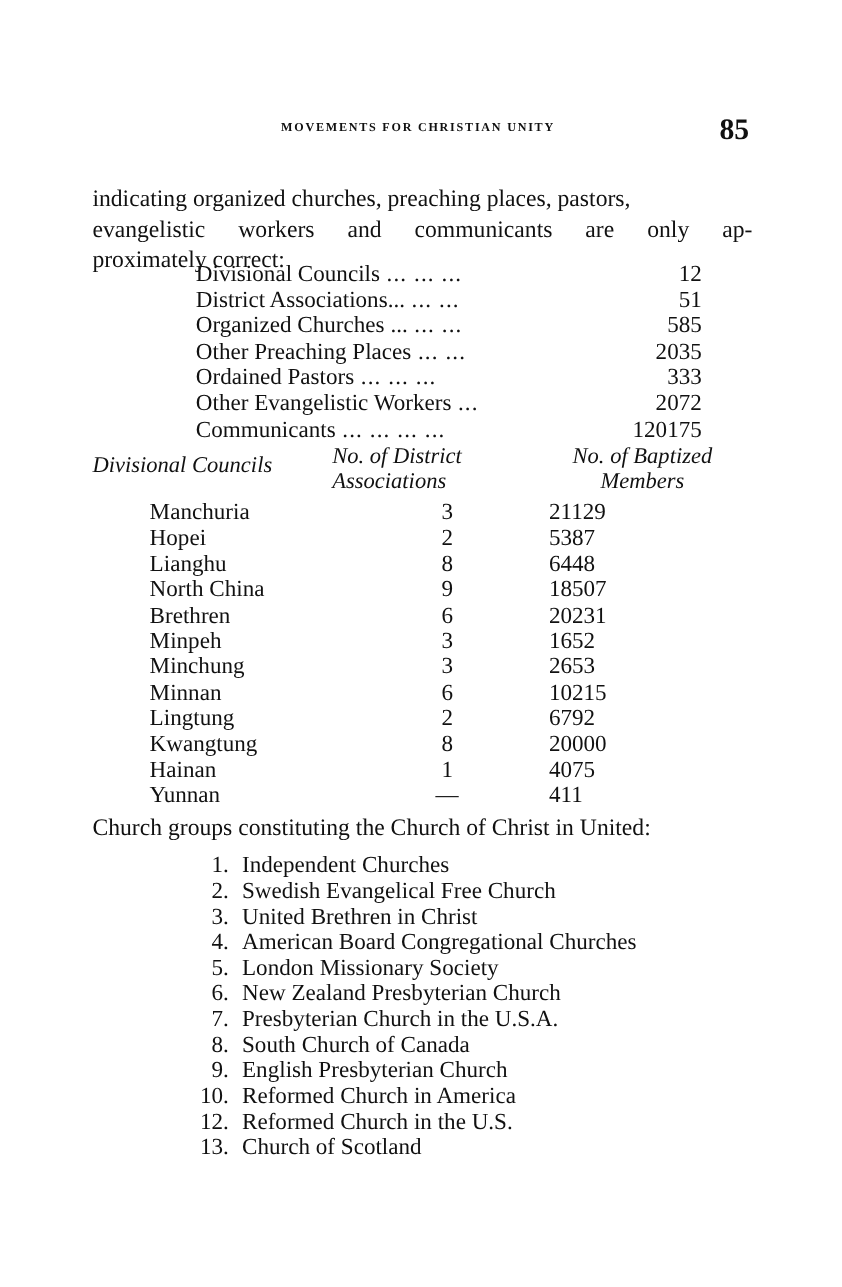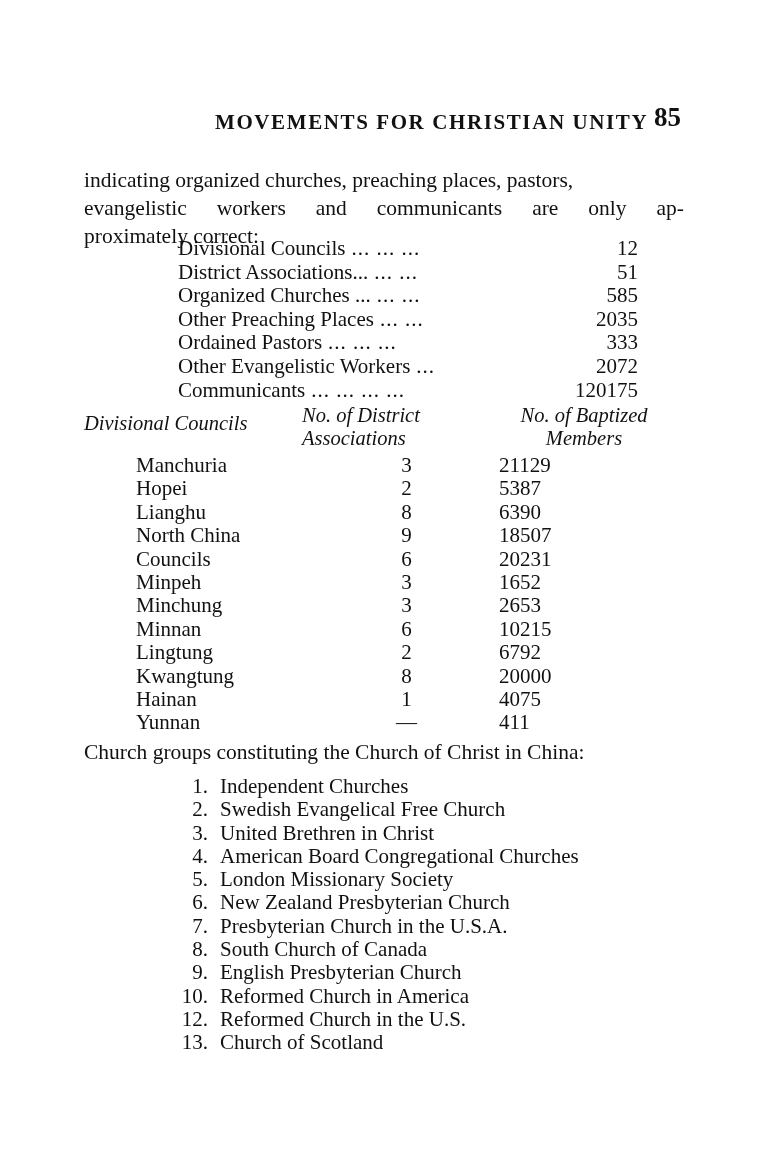--- a/index.html
+++ b/index.html
@@ -27,21 +27,21 @@
     left: 84px;
     right: 84px;
     height: 28px;
   }
   .runhead-title {
     position: absolute;
     left: 131px;
     top: 4px;
     width: 330px;
     text-align: center;
-    font-size: 21px;
+    font-size: 11px;
     letter-spacing: 1.6px;
     font-weight: 700;
     white-space: nowrap;
   }
   .runhead-pageno {
     position: absolute;
     right: 0px;
     top: -4px;
     font-size: 27px;
     font-weight: 700;
@@ -269,29 +269,29 @@
       <span class="td-members">21129</span>
     </div>
     <div class="tbl-row">
       <span class="td-name">Hopei</span>
       <span class="td-assoc">2</span>
       <span class="td-members">5387</span>
     </div>
     <div class="tbl-row">
       <span class="td-name">Lianghu</span>
       <span class="td-assoc">8</span>
-      <span class="td-members">6390</span>
+      <span class="td-members">6448</span>
     </div>
     <div class="tbl-row">
       <span class="td-name">North China</span>
       <span class="td-assoc">9</span>
       <span class="td-members">18507</span>
     </div>
     <div class="tbl-row">
-      <span class="td-name">Councils</span>
+      <span class="td-name">Brethren</span>
       <span class="td-assoc">6</span>
       <span class="td-members">20231</span>
     </div>
     <div class="tbl-row">
       <span class="td-name">Minpeh</span>
       <span class="td-assoc">3</span>
       <span class="td-members">1652</span>
     </div>
     <div class="tbl-row">
       <span class="td-name">Minchung</span>
@@ -318,21 +318,21 @@
       <span class="td-assoc">1</span>
       <span class="td-members">4075</span>
     </div>
     <div class="tbl-row">
       <span class="td-name">Yunnan</span>
       <span class="td-assoc dash">—</span>
       <span class="td-members">411</span>
     </div>
   </div>
 
-  <div class="groups-intro">Church groups constituting the Church of Christ in China:</div>
+  <div class="groups-intro">Church groups constituting the Church of Christ in United:</div>
 
   <div class="grouplist">
     <div class="gl-item">
       <span class="gl-num">1.</span>
       <span class="gl-label">Independent Churches</span>
     </div>
     <div class="gl-item">
       <span class="gl-num">2.</span>
       <span class="gl-label">Swedish Evangelical Free Church</span>
     </div>

